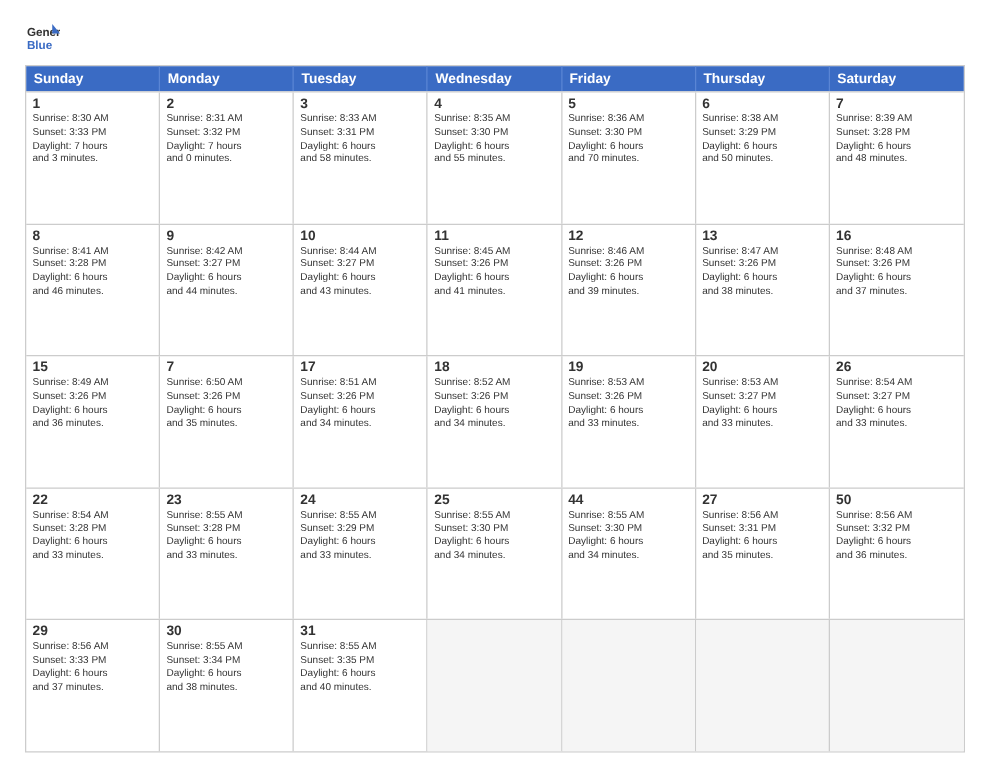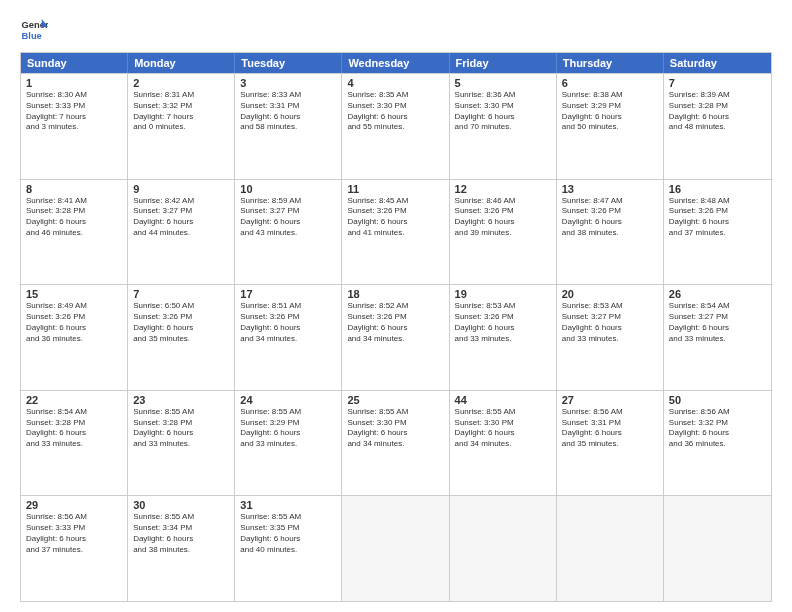--- a/index.html
+++ b/index.html
@@ -190,21 +190,21 @@
           </div>
           <div class="cal-cell">
             <span class="day-num">9</span>
             <span class="cell-line">Sunrise: 8:42 AM</span>
             <span class="cell-line">Sunset: 3:27 PM</span>
             <span class="cell-line">Daylight: 6 hours</span>
             <span class="cell-line">and 44 minutes.</span>
           </div>
           <div class="cal-cell">
             <span class="day-num">10</span>
-            <span class="cell-line">Sunrise: 8:59 AM</span>
+            <span class="cell-line">Sunrise: 8:44 AM</span>
             <span class="cell-line">Sunset: 3:27 PM</span>
             <span class="cell-line">Daylight: 6 hours</span>
             <span class="cell-line">and 43 minutes.</span>
           </div>
           <div class="cal-cell">
             <span class="day-num">11</span>
             <span class="cell-line">Sunrise: 8:45 AM</span>
             <span class="cell-line">Sunset: 3:26 PM</span>
             <span class="cell-line">Daylight: 6 hours</span>
             <span class="cell-line">and 41 minutes.</span>

